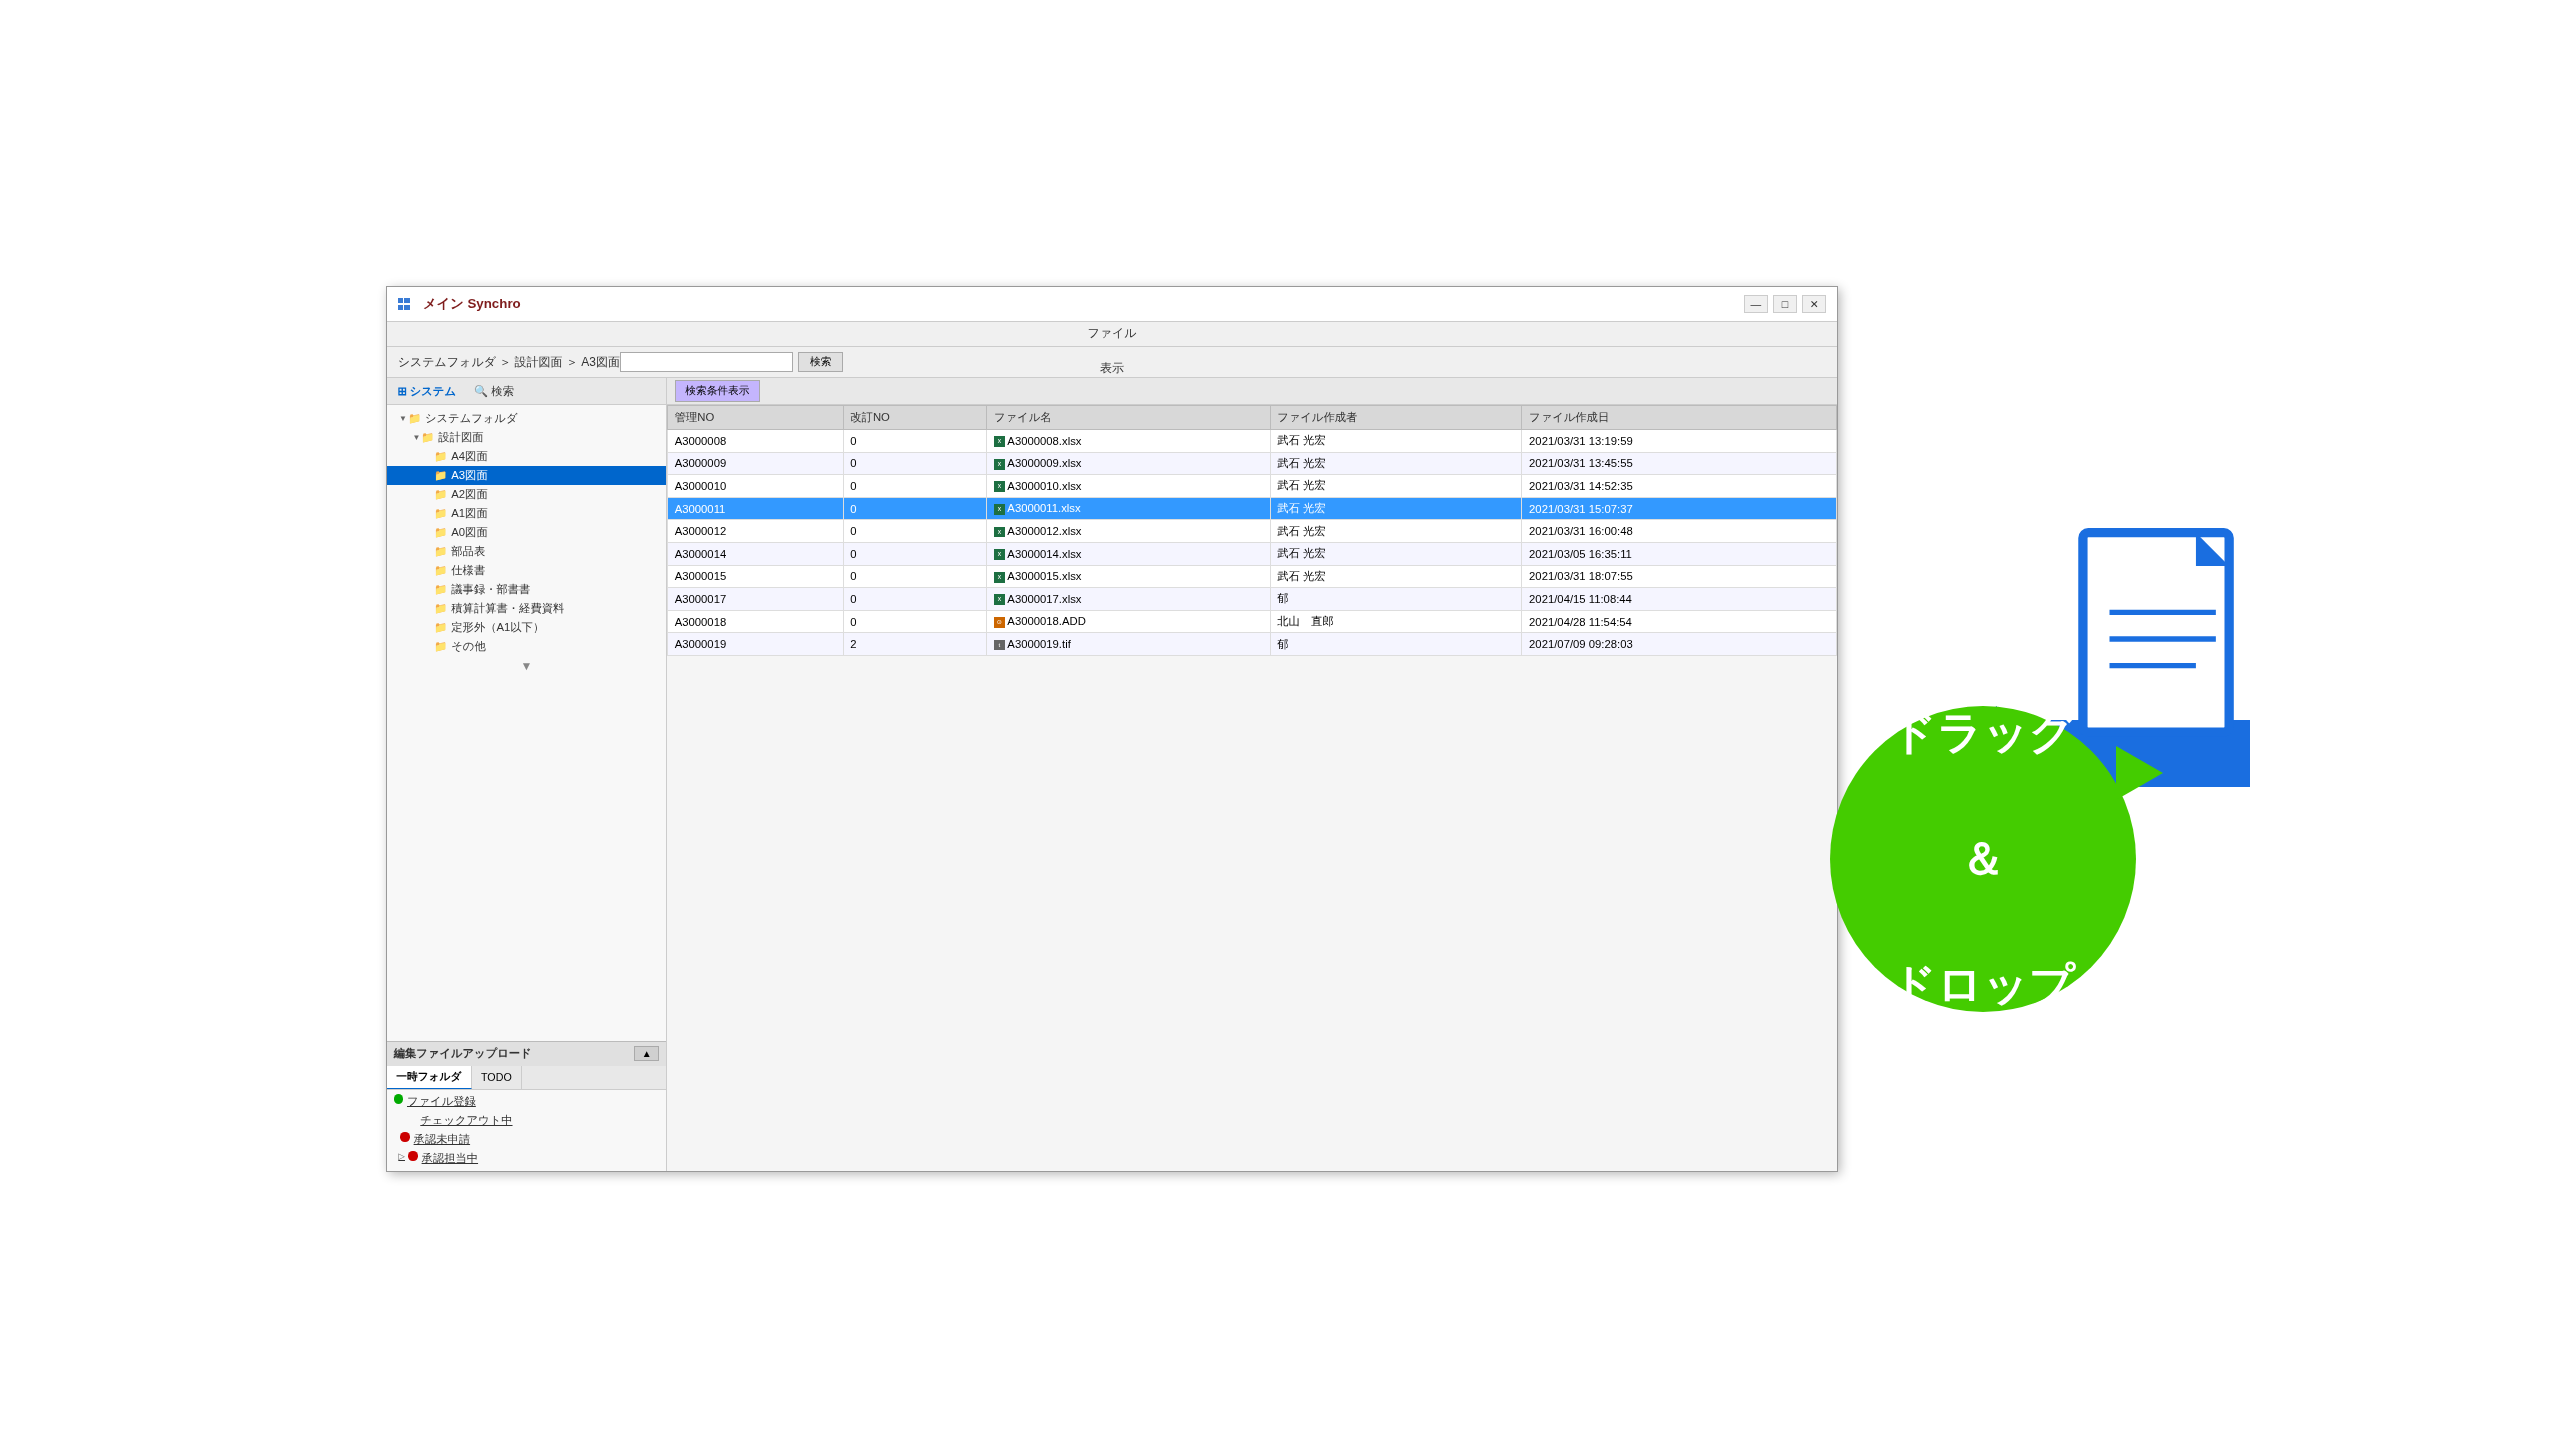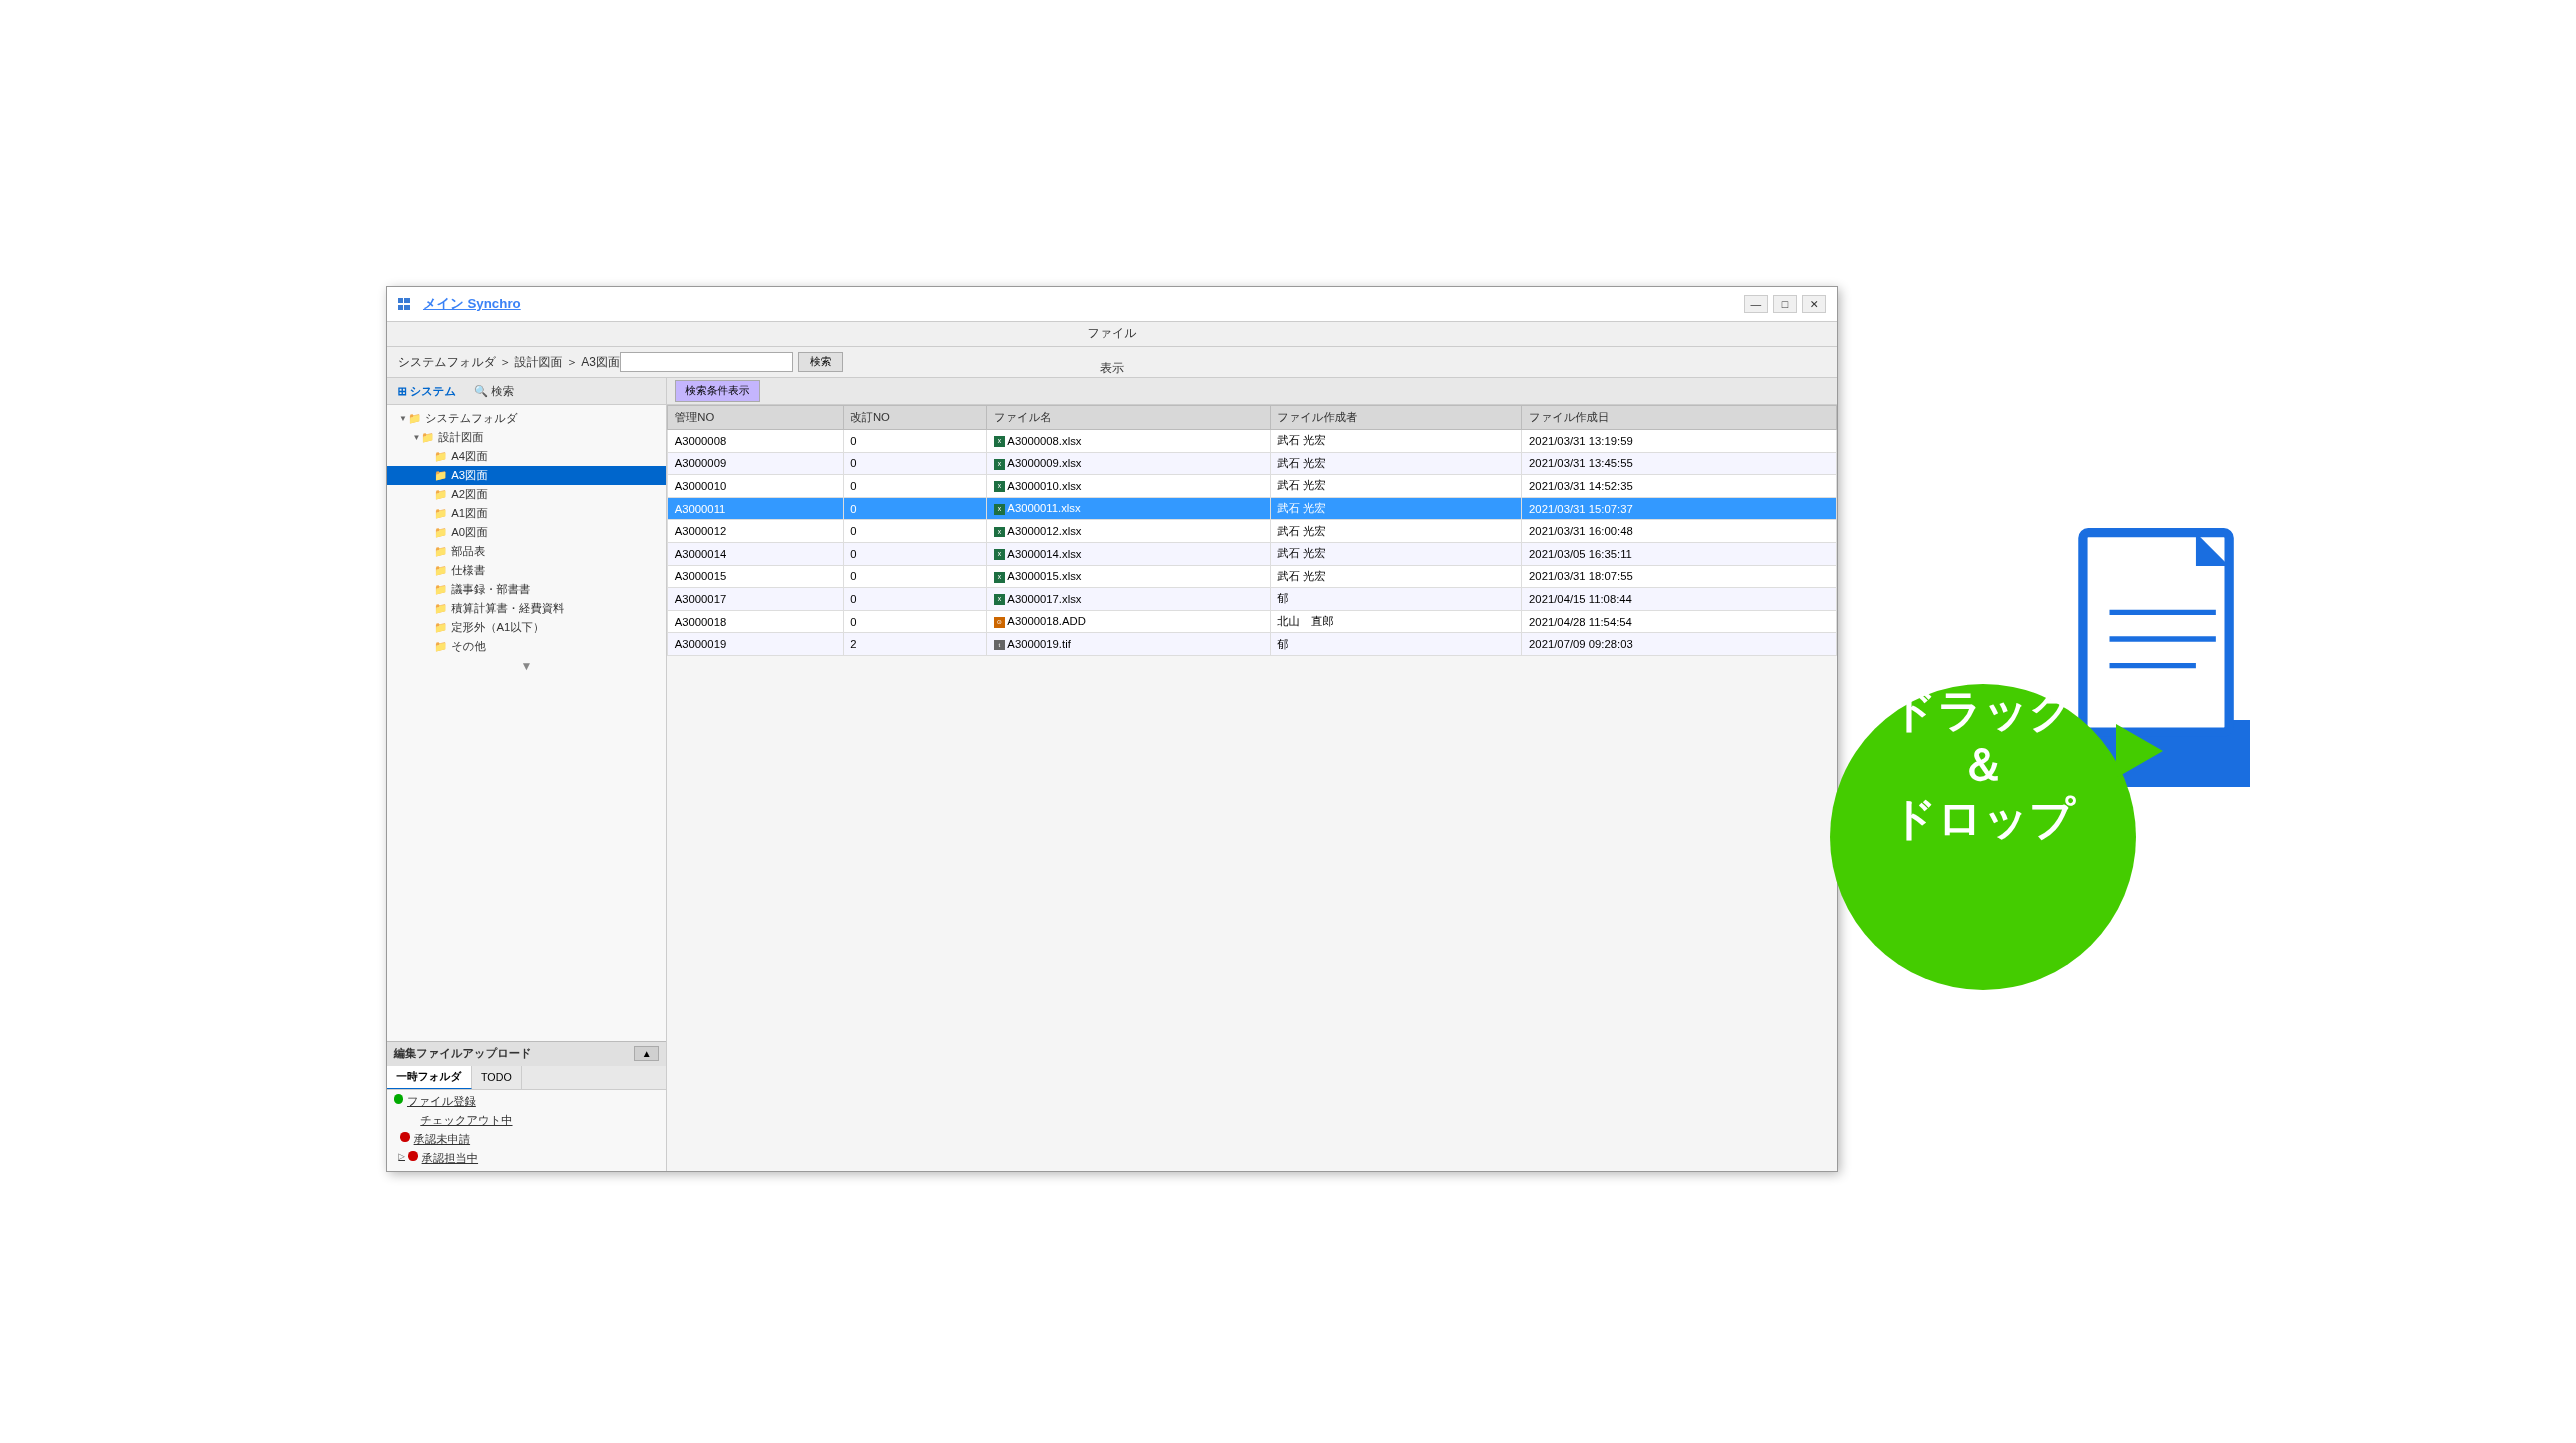--- a/index.html
+++ b/index.html
@@ -47,23 +47,22 @@
       gap: 2px;
       align-items: center;
     }
     .title-icon-sq {
       width: 5.3px;
       height: 5.3px;
       background: #555;
     }
     .title-text {
       font-size: 13.3px;
-      color: #3b82f6;
+      color: #7f1d1d;
       font-weight: bold;
-      text-decoration: underline;
     }
     .title-controls {
       display: flex;
       gap: 5.3px;
     }
     .title-btn {
       width: 24px;
       height: 18.6px;
       background: #f0f0f0;
       border: 0.7px solid #ccc;
@@ -379,29 +378,29 @@
       text-align: center;
       line-height: 10.7px;
       margin-right: 2.7px;
       vertical-align: middle;
     }
 
     
     .green-bubble {
       position: absolute;
       right: 440px;
-      top: 684px;
+      top: 706px;
       width: 306px;
       height: 306px;
       background: #44cc00;
       border-radius: 50%;
       display: flex;
       flex-direction: column;
       align-items: center;
-      justify-content: flex-start;
+      justify-content: space-between;
       gap: 0px;
     }
     .bubble-text {
       font-size: 45px;
       font-weight: bold;
       color: white;
       line-height: 1.2;
       text-align: center;
     }
     

